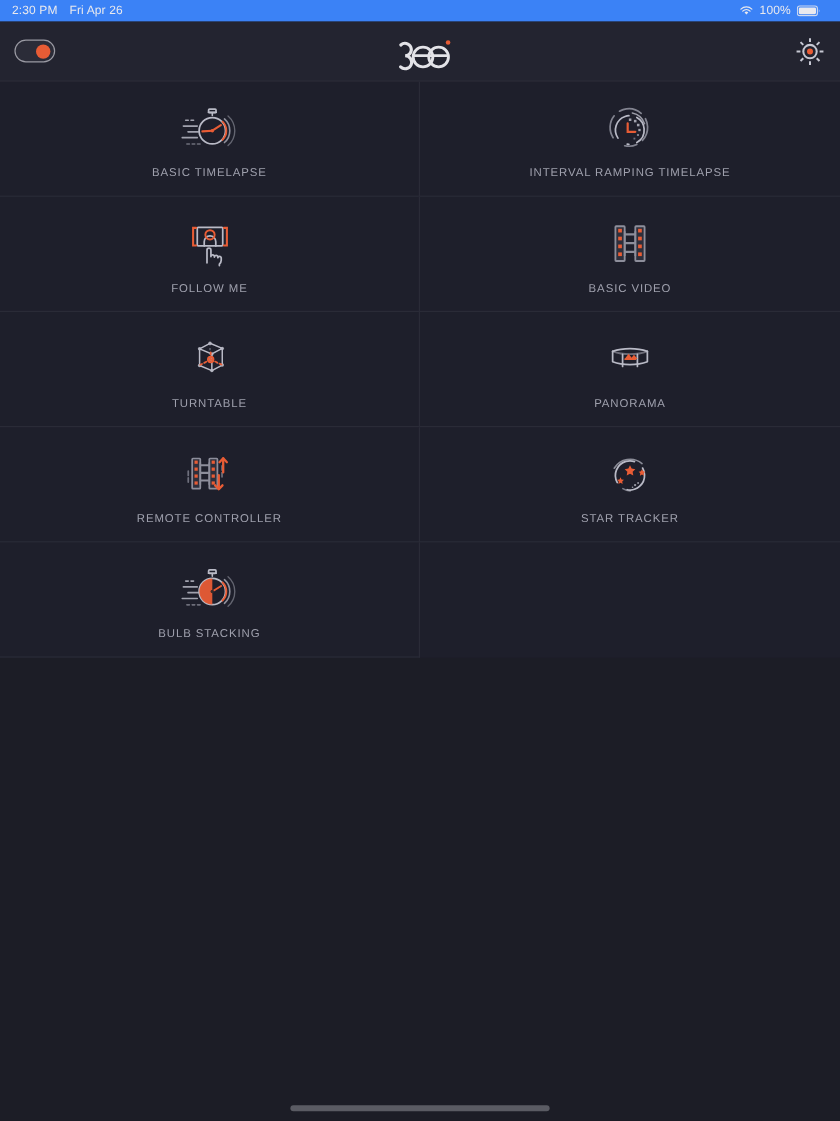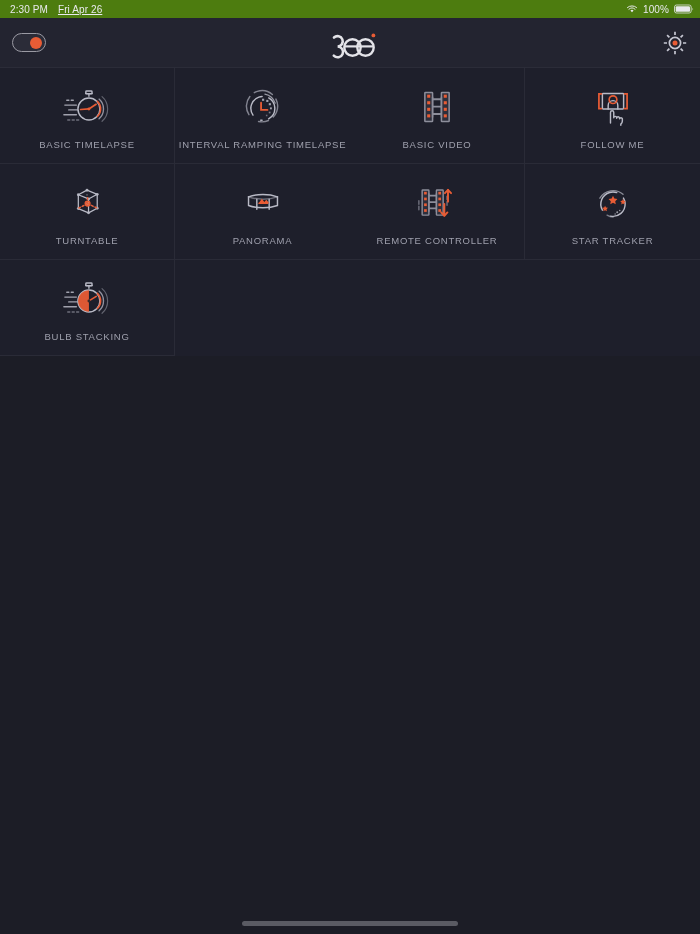--- a/index.html
+++ b/index.html
@@ -5,32 +5,32 @@
   * { box-sizing: border-box; margin:0; padding:0; }
   html, body {
     width: 700px; height: 934px;
     background: #1c1d26;
     font-family: "Liberation Sans", sans-serif;
     overflow: hidden;
   }
   
   .statusbar {
     height: 18px;
-    background: #4d7c0f;
+    background: #3b82f6;
     display: flex; align-items: center;
-    padding: 0 6px 0 10px;
+    padding: 0 16px 0 10px;
     color: #e9e9ee;
     font-size: 10px;
     letter-spacing: .1px;
     gap: 25px;
   }
   .sb-left { display:flex; align-items:center; gap:10px; }
   .sb-right { margin-left:auto; display:flex; align-items:center; gap:5px; }
   .sb-time { font-weight: 400; }
-  .sb-date { font-weight: 400; text-decoration: underline; }
+  .sb-date { font-weight: 400; }
   .sb-batt-pct { font-size: 10px; }
   .wifi-ico { width:12px; height:10px; display:block; }
   .batt-ico { width:20px; height:10px; display:block; }
 
   
   .navbar {
     height: 50px;
     background: #232430;
     display: flex; align-items: center;
     padding: 0 12px;
@@ -57,21 +57,21 @@
     width: 44px; height: 26px;
   }
   .gear-btn {
     margin-left:auto; width: 26px; height: 26px;
     cursor: pointer; display:block;
   }
 
   
   .grid {
     display: grid;
-    grid-template-columns: 1fr 1fr 1fr 1fr;
+    grid-template-columns: 1fr 1fr;
     background: #1e1f2b;
   }
   .cell {
     height: 96px;
     display: flex; flex-direction: column;
     align-items: center; justify-content: center;
     border-right: 1px solid #2a2b37;
     border-bottom: 1px solid #2a2b37;
     cursor: pointer;
     position: relative;
@@ -216,20 +216,44 @@
         </g>
       </svg>
     </div>
     <div class="cell-label">INTERVAL RAMPING TIMELAPSE</div>
   </div>
 
 
   <div class="cell">
     <div class="cell-icon">
       <svg viewBox="0 0 56 52" width="56" height="52">
+        <g stroke="#b9bac6" stroke-width="1.5" fill="none" stroke-linecap="round">
+          <rect x="17" y="12" width="22" height="16" rx="0.8"></rect>
+          <path d="M23 28 v-3.6 a5 5 0 0 1 10 0 V28"></path>
+        </g>
+        <circle cx="28" cy="18.4" r="4" fill="none" stroke="#e85c35" stroke-width="1.7"></circle>
+        <g stroke="#e85c35" stroke-width="1.8" fill="none" stroke-linecap="round">
+          <path d="M16 12.4 h-2.6 v15.2 h2.6"></path>
+          <path d="M40 12.4 h2.6 v15.2 h-2.6"></path>
+        </g>
+        <g stroke="#b9bac6" stroke-width="1.5" fill="none" stroke-linejoin="round" stroke-linecap="round">
+          <path d="M25.4 42.6 v-11 a1.7 1.7 0 0 1 3.4 0 v5.6
+                   a1.5 1.5 0 0 1 3 0 v.4
+                   a1.5 1.5 0 0 1 3 0 v.6
+                   a1.5 1.5 0 0 1 2.9 0 v2.2
+                   a4.6 4.6 0 0 1 -1.6 3.4 v1.2"></path>
+        </g>
+      </svg>
+    </div>
+    <div class="cell-label">FOLLOW ME</div>
+  </div>
+
+  <div class="cell">
+    <div class="cell-icon">
+      <svg viewBox="0 0 56 52" width="56" height="52">
         <g fill="none" stroke="#8d8e9b" stroke-width="1.6">
           <rect x="15.4" y="11" width="8" height="30" rx="0.6" fill="#2e2f3c"></rect>
           <rect x="32.6" y="11" width="8" height="30" rx="0.6" fill="#2e2f3c"></rect>
           <path d="M23.4 18 h9.2 M23.4 25.6 h9.2 M23.4 33.2 h9.2" stroke-width="2"></path>
           <path d="M23.4 15.4 v21.4 M32.6 15.4 v21.4" stroke-width="1.6"></path>
         </g>
         <g fill="#e85c35">
           <rect x="17.8" y="13.2" width="3.2" height="3.2"></rect>
           <rect x="17.8" y="20" width="3.2" height="3.2"></rect>
           <rect x="17.8" y="26.8" width="3.2" height="3.2"></rect>
@@ -240,44 +264,20 @@
           <rect x="35" y="33.6" width="3.2" height="3.2"></rect>
         </g>
       </svg>
     </div>
     <div class="cell-label">BASIC VIDEO</div>
   </div>
 
   <div class="cell">
     <div class="cell-icon">
       <svg viewBox="0 0 56 52" width="56" height="52">
-        <g stroke="#b9bac6" stroke-width="1.5" fill="none" stroke-linecap="round">
-          <rect x="17" y="12" width="22" height="16" rx="0.8"></rect>
-          <path d="M23 28 v-3.6 a5 5 0 0 1 10 0 V28"></path>
-        </g>
-        <circle cx="28" cy="18.4" r="4" fill="none" stroke="#e85c35" stroke-width="1.7"></circle>
-        <g stroke="#e85c35" stroke-width="1.8" fill="none" stroke-linecap="round">
-          <path d="M16 12.4 h-2.6 v15.2 h2.6"></path>
-          <path d="M40 12.4 h2.6 v15.2 h-2.6"></path>
-        </g>
-        <g stroke="#b9bac6" stroke-width="1.5" fill="none" stroke-linejoin="round" stroke-linecap="round">
-          <path d="M25.4 42.6 v-11 a1.7 1.7 0 0 1 3.4 0 v5.6
-                   a1.5 1.5 0 0 1 3 0 v.4
-                   a1.5 1.5 0 0 1 3 0 v.6
-                   a1.5 1.5 0 0 1 2.9 0 v2.2
-                   a4.6 4.6 0 0 1 -1.6 3.4 v1.2"></path>
-        </g>
-      </svg>
-    </div>
-    <div class="cell-label">FOLLOW ME</div>
-  </div>
-
-  <div class="cell">
-    <div class="cell-icon">
-      <svg viewBox="0 0 56 52" width="56" height="52">
         <g stroke="#b9bac6" stroke-width="1.3" fill="none" stroke-linejoin="round">
           <path d="M19 17.4 L28 12.6 L38.6 17 L29.6 21.8 Z"></path>
           <path d="M19 17.4 v14.4 L29.6 36.2 V21.8"></path>
           <path d="M38.6 17 v14.4 L29.6 36.2"></path>
           <path d="M19 31.8 L28 27 L38.6 31.4" opacity=".45" stroke-dasharray="2 2"></path>
           <path d="M28 12.6 v14.4" opacity=".45" stroke-dasharray="2 2"></path>
         </g>
         <g fill="#b9bac6" opacity=".9">
           <circle cx="19" cy="17.4" r="1.5"></circle>
             <circle cx="28" cy="12.6" r="1.5"></circle>

